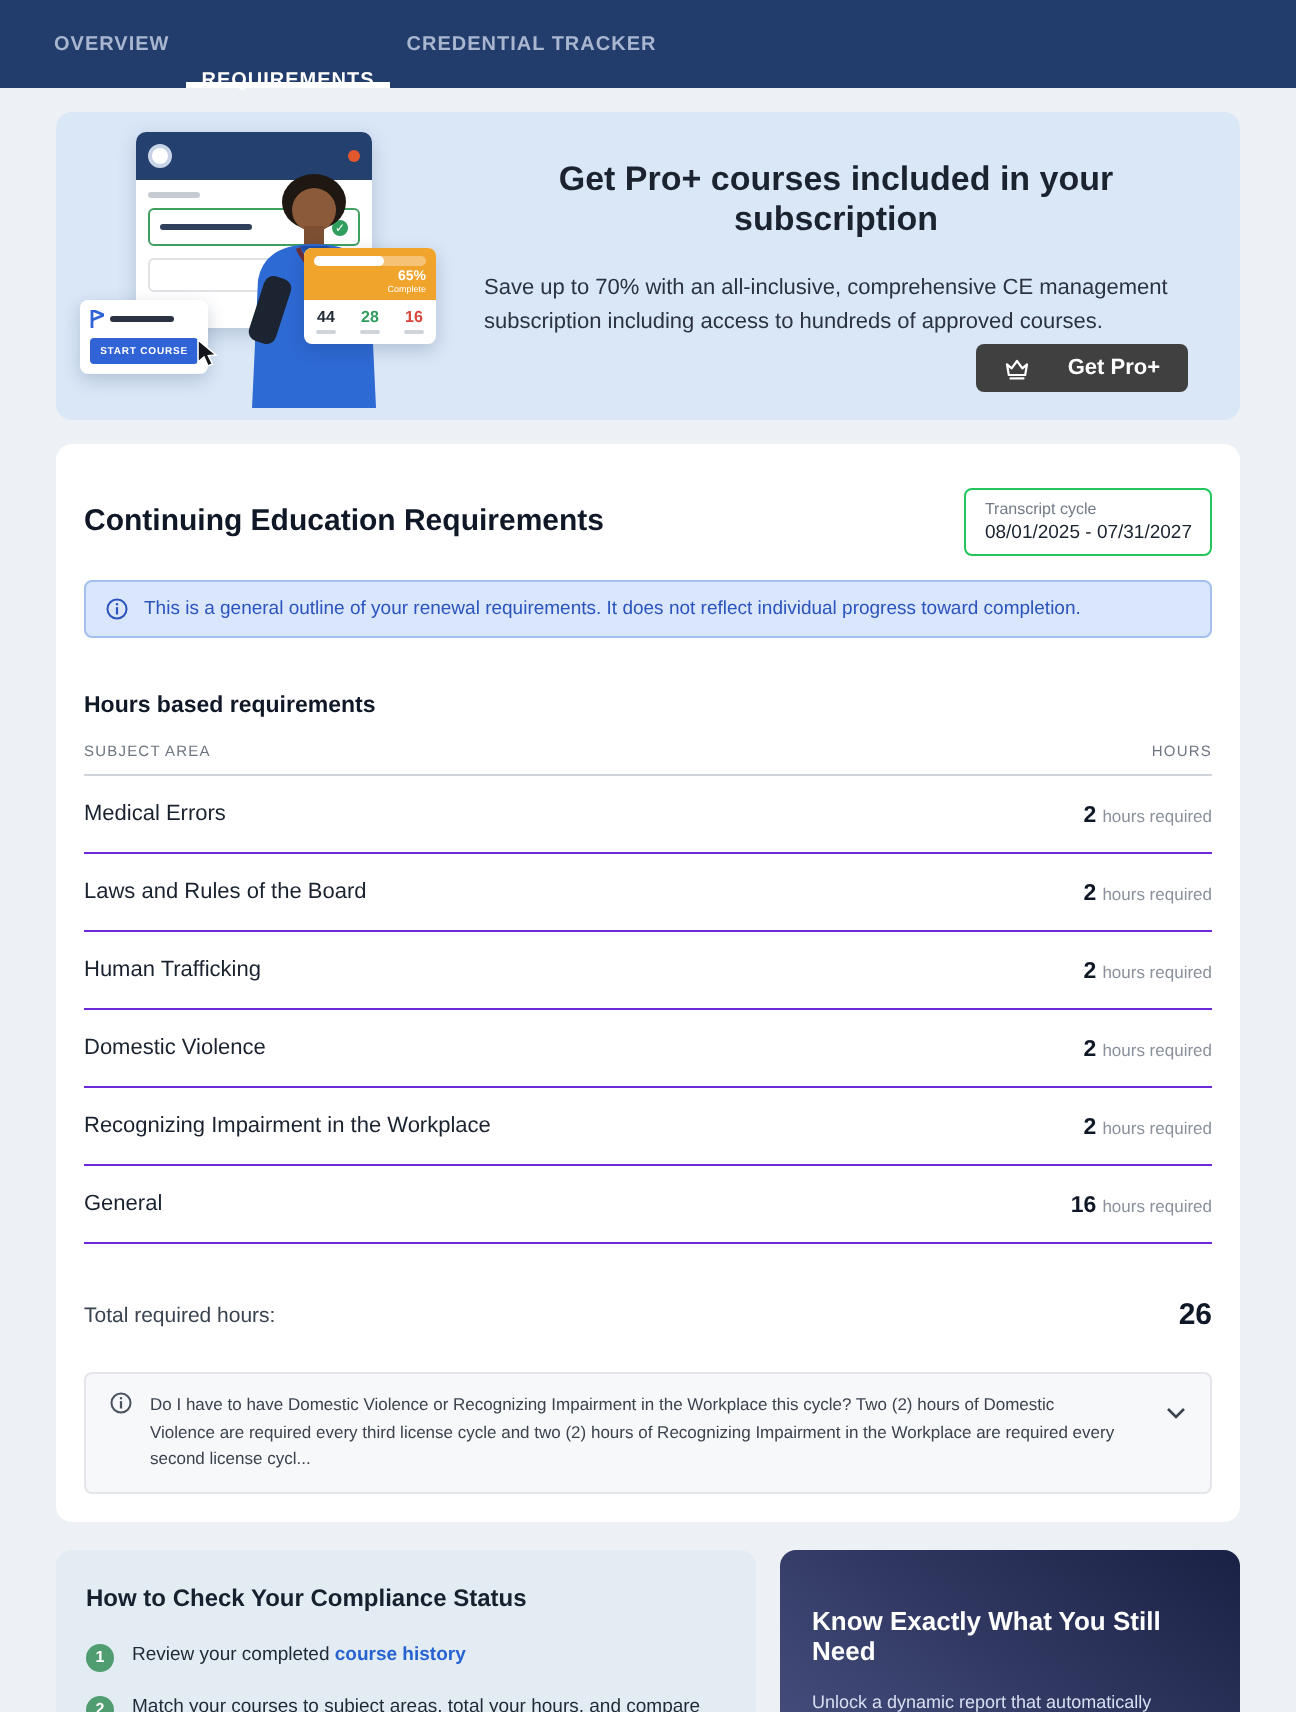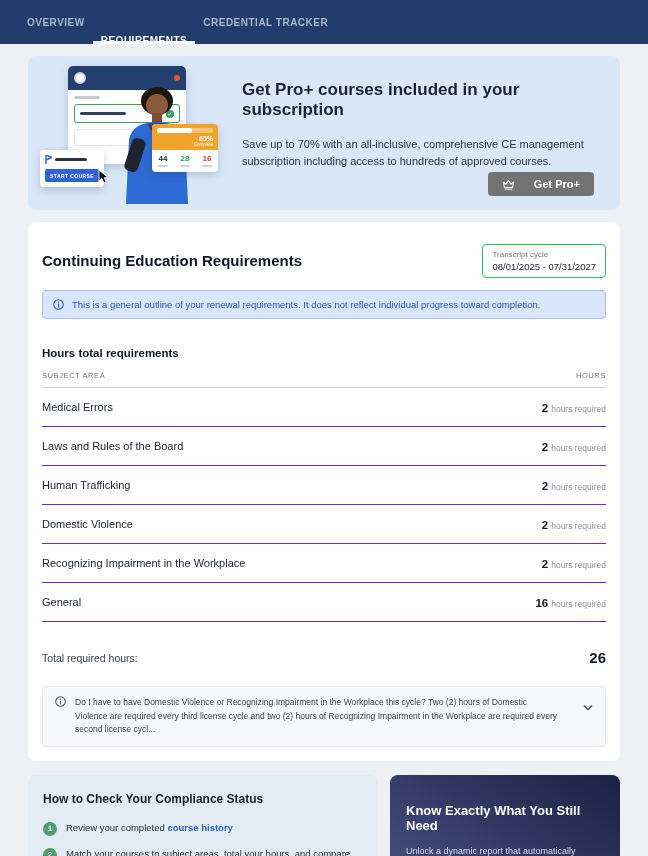--- a/index.html
+++ b/index.html
@@ -9,24 +9,24 @@
   
   .topnav { height:44px; background:#223c6b; display:flex; align-items:stretch; padding-left:19px; }
   .tab { display:flex; align-items:center; padding:0 8px; font-size:10px; letter-spacing:.5px;
          color:#a9b6cf; font-weight:600; cursor:pointer; border-bottom:3px solid transparent; padding-top:3px; }
   .tab.active { color:#ffffff; border-bottom-color:#ffffff;margin-top:36px; }
 
   
   .promo { margin:12px 28px 0; height:154px; background:#d9e7f7; border-radius:8px; display:flex; align-items:stretch; overflow:hidden; }
   .promo-ill { position:relative; width:178px; height:140px; margin:8px 0 0 12px; flex-shrink:0; }
   .promo-content { flex:1; padding:20px 26px 14px 24px; display:flex; flex-direction:column; }
-  .promo-title { font-size:17px; font-weight:700; color:#1c2330; margin:4px 0 16px; }
+  .promo-title { font-size:17px; font-weight:700; color:#1c2330; margin:4px 0 16px;text-align:center; }
   .promo-desc { font-size:11px; color:#2b3240; line-height:1.5; max-width:388px; }
   .promo-btn-row { margin-top:auto; display:flex; justify-content:flex-end; }
-  .btn-getpro { background:#737373; color:#fff; border:none; border-radius:4px; font-size:11px; font-weight:600;
+  .btn-getpro { background:#404040; color:#fff; border:none; border-radius:4px; font-size:11px; font-weight:600;
                 padding:6px 14px; display:flex; align-items:center; gap:19px; cursor:pointer; font-family:inherit; }
 
   
   .dash-card { position:absolute; left:28px; top:2px; width:118px; height:98px; background:#fff; border-radius:5px;
                box-shadow:0 3px 10px rgba(20,40,80,.18); z-index:1; }
   .dash-head { height:24px; background:#24406e; border-radius:5px 5px 0 0; display:flex; align-items:center; padding:0 6px; gap:5px; }
   .dash-avatar { width:12px; height:12px; border-radius:50%; background:#fff; border:2px solid #c8d3e8; }
   .dash-lines .l1 { width:32px; height:3px; background:#fff; opacity:.95; border-radius:2px; }
   .dash-lines .l2 { width:22px; height:2px; background:#fff; opacity:.5; border-radius:2px; margin-top:3px; }
   .dash-dot { margin-left:auto; width:6px; height:6px; border-radius:50%; background:#e1582f; }
@@ -211,21 +211,21 @@
     <span class="info-icon">
       <svg width="11" height="11" viewBox="0 0 12 12">
           <circle cx="6" cy="6" r="5.2" fill="none" stroke="#2b54bd" stroke-width="1.1"></circle>
           <rect x="5.4" y="5" width="1.2" height="4" fill="#2b54bd"></rect>
           <rect x="5.4" y="2.8" width="1.2" height="1.2" fill="#2b54bd"></rect>
         </svg>
     </span>
     <span>This is a general outline of your renewal requirements. It does not reflect individual progress toward completion.</span>
   </div>
 
-  <h3 class="section-title">Hours total requirements</h3>
+  <h3 class="section-title">Hours based requirements</h3>
 
   <div class="thead">
     <span>SUBJECT AREA</span>
     <span>HOURS</span>
   </div>
 
   <div class="trow">
     <span class="subject">Medical Errors</span>
     <span class="hours"><b>2</b><span>hours required</span></span>
   </div>

